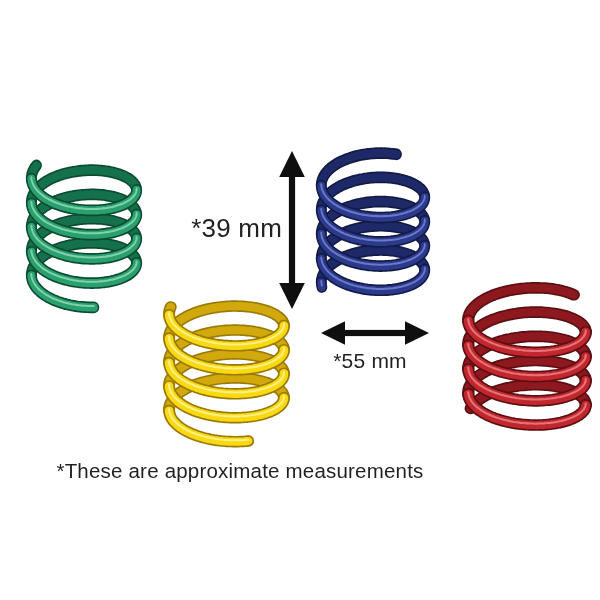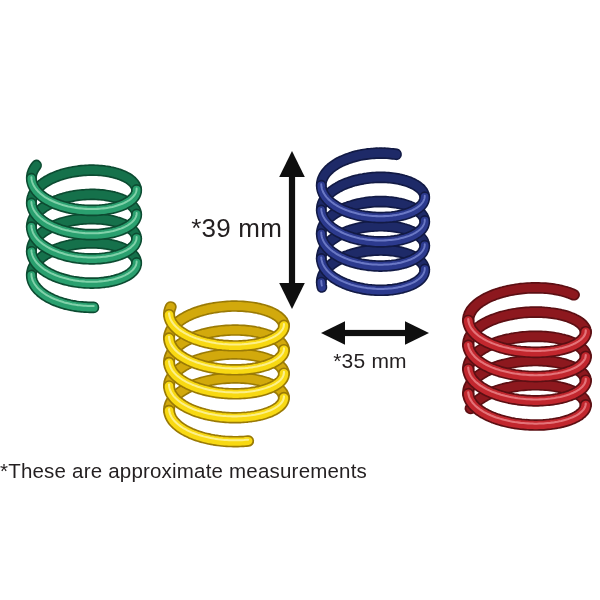--- a/index.html
+++ b/index.html
@@ -13,21 +13,21 @@
   .spring svg{position:absolute;inset:0;width:100%;height:100%;}
   .arrow{position:absolute;fill:var(--arrow,#111);}
   .v-arrow{left:277px;top:150px;width:30px;height:160px;}
   .h-arrow{left:320px;top:320px;width:110px;height:26px;}
   .label{
     position:absolute;color:var(--text,#231f20);
     white-space:nowrap;letter-spacing:.2px;
   }
   .height-label{left:160px;top:213px;width:122px;text-align:right;font-size:26px;}
   .width-label{left:315px;top:349px;width:110px;text-align:center;font-size:21px;}
-  .footnote{left:0;top:459px;width:480px;font-size:20.5px;}
+  .footnote{left:0;top:459px;width:480px;text-align:center;font-size:20.5px;}
 </style>
 </head>
 <body>
 
 <div class="stage">
 
   <div class="spring" style="left:24px;top:143px;width:120px;height:172px">
       <svg viewBox="0 0 130 176" preserveAspectRatio="none">
         <path d="M13.5 22.9 L12.6 24.0 L11.8 25.1 L11.0 26.2 L10.4 27.3 L9.8 28.4 L9.3 29.5 L8.9 30.7 L8.5 31.8 L8.3 33.0 L8.1 34.1 L8.0 35.3 L8.0 36.4" fill="none" stroke="#0c4b31" stroke-width="11.9" stroke-linecap="round" stroke-linejoin="round"></path>
         <path d="M13.5 22.9 L12.6 24.0 L11.8 25.1 L11.0 26.2 L10.4 27.3 L9.8 28.4 L9.3 29.5 L8.9 30.7 L8.5 31.8 L8.3 33.0 L8.1 34.1 L8.0 35.3 L8.0 36.4" fill="none" stroke="#15714b" stroke-width="8.5" stroke-linecap="round" stroke-linejoin="round"></path>
@@ -151,17 +151,17 @@
   </svg>
 
   <svg class="arrow h-arrow" viewBox="0 0 110 26" aria-hidden="true">
     <rect x="18" y="9.9" width="74" height="6.2"></rect>
     <polygon points="1,13 25,1.2 25,24.8"></polygon>
     <polygon points="109,13 85,1.2 85,24.8"></polygon>
   </svg>
 
   <div class="label height-label">*39 mm</div>
 
-  <div class="label width-label">*35 mm</div>
+  <div class="label width-label">*55 mm</div>
 
   <div class="label footnote">*These are approximate measurements</div>
 
 </div>
 
 </body></html>

